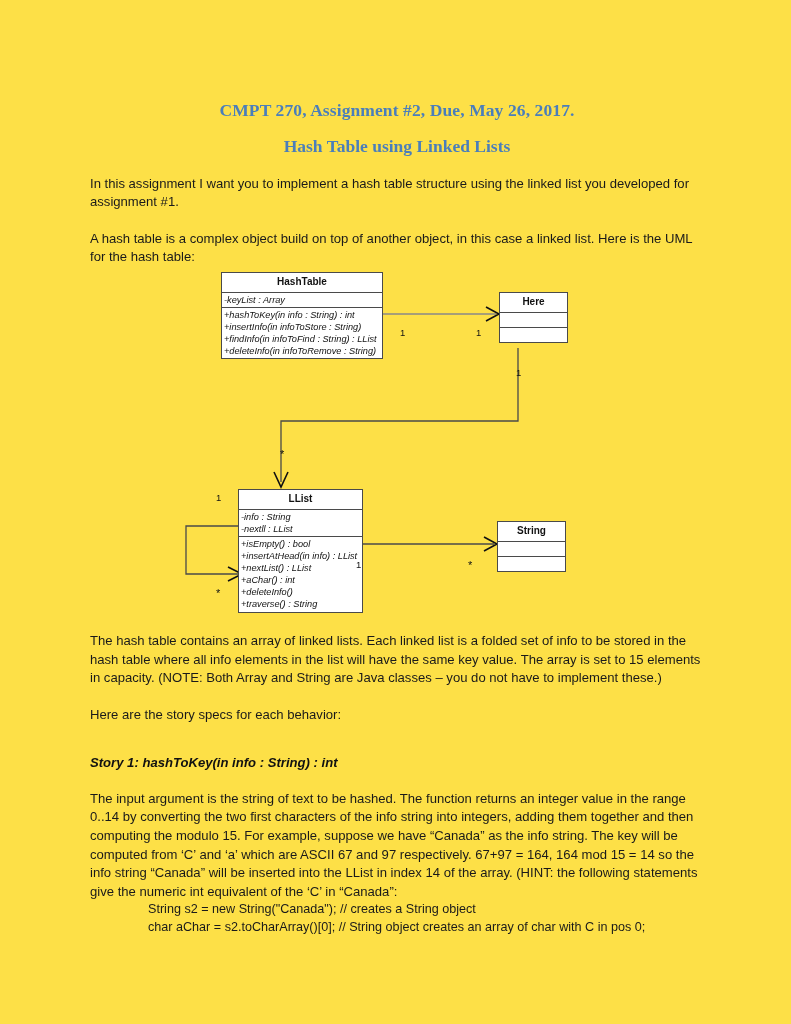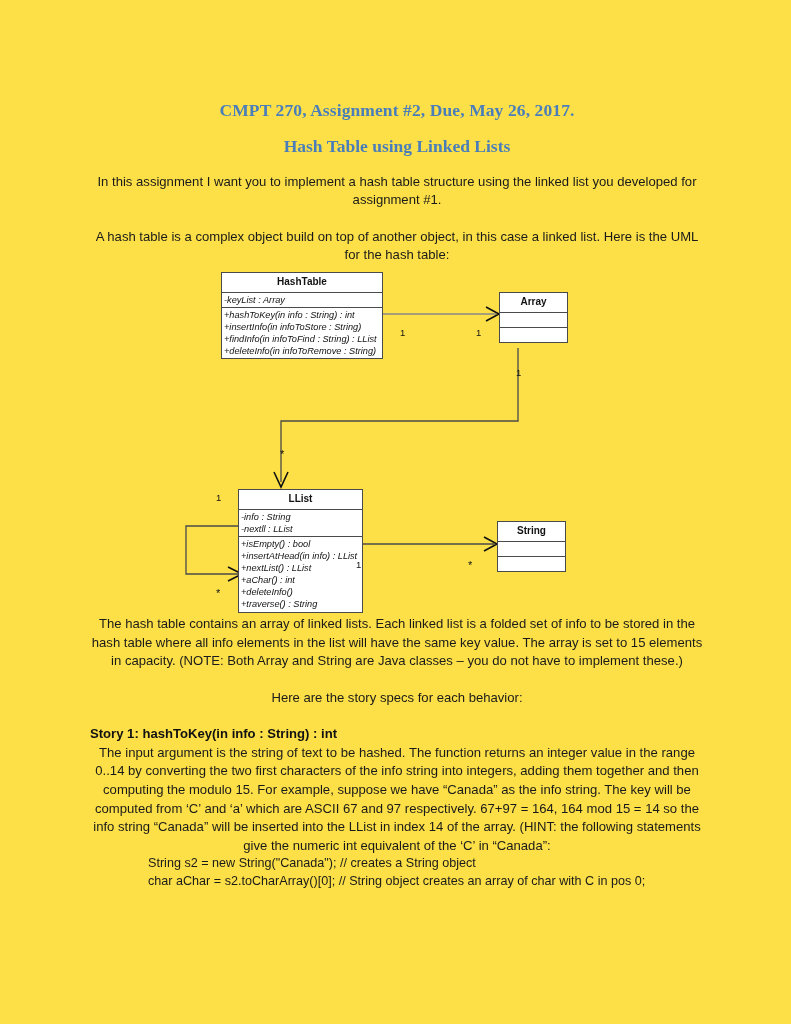--- a/index.html
+++ b/index.html
@@ -34,27 +34,27 @@
     margin: 0 0 14px 0;
     letter-spacing: 0.1px;
   }
   .doc-subtitle {
     font-family: "Liberation Serif", serif;
     font-weight: bold;
     font-size: 17.5px;
     color: #4a7ebb;
     text-align: center;
     line-height: 1.25;
-    margin: 0 0 15px 0;
+    margin: 0 0 7px 0;
   }
   p.body-text {
     font-size: 13.1px;
     line-height: 1.42;
-    margin: 0 0 0 0;
-    text-align: center;
+    margin: 17px 0 0 0;
+    text-align: left;
     color: #1a1a1a;
   }
   p.body-text.gap {
     margin-top: 18px;
   }
   .story-head {
     font-size: 13.1px;
     font-weight: bold;
     line-height: 1.42;
     margin: 0;
@@ -149,21 +149,21 @@
       </div>
       <div class="sect last">
         <div class="row">+hashToKey(in info : String) : int</div>
         <div class="row">+insertInfo(in infoToStore : String)</div>
         <div class="row">+findInfo(in infoToFind : String) : LList</div>
         <div class="row">+deleteInfo(in infoToRemove : String)</div>
       </div>
     </div>
 
     <div class="umlbox" style="left:409px; top:24px; width:69px;">
-      <div class="title">Array</div>
+      <div class="title">Here</div>
       <div class="sect empty"></div>
       <div class="sect empty last"></div>
     </div>
 
     <div class="umlbox" style="left:148px; top:221px; width:125px;">
       <div class="title">LList</div>
       <div class="sect">
         <div class="row">-info : String</div>
         <div class="row">-nextll : LList</div>
       </div>
@@ -189,19 +189,19 @@
     <div class="mult star" style="left:190px; top:181px;">*</div>
     <div class="mult" style="left:126px; top:225px;">1</div>
     <div class="mult star" style="left:126px; top:320px;">*</div>
     <div class="mult" style="left:266px; top:292px;">1</div>
     <div class="mult star" style="left:378px; top:292px;">*</div>
   </div>
 
   <div class="content" style="top:615px;">
     <p class="body-text">The hash table contains an array of linked lists. Each linked list is a folded set of info to be stored in the hash table where all info elements in the list will have the same key value. The array is set to 15 elements in capacity. (NOTE: Both Array and String are Java classes – you do not have to implement these.)</p>
     <p class="body-text gap">Here are the story specs for each behavior:</p>
-    <p class="story-head" style="margin-top:18px;">Story 1: hashToKey(in info : String) : int</p>
+    <p class="story-head" style="margin-top:30px;font-style:italic;">Story 1: hashToKey(in info : String) : int</p>
     <p class="body-text">The input argument is the string of text to be hashed. The function returns an integer value in the range 0..14 by converting the two first characters of the info string into integers, adding them together and then computing the modulo 15. For example, suppose we have “Canada” as the info string. The key will be computed from ‘C’ and ‘a’ which are ASCII 67 and 97 respectively. 67+97 = 164, 164 mod 15 = 14 so the info string “Canada” will be inserted into the LList in index 14 of the array. (HINT: the following statements give the numeric int equivalent of the ‘C’ in “Canada”:</p>
     <div class="code-line">String s2 = new String("Canada"); // creates a String object</div>
     <div class="code-line">char aChar = s2.toCharArray()[0]; // String object creates an array of char with C in pos 0;</div>
   </div>
 
 </div>
 
 </body></html>

